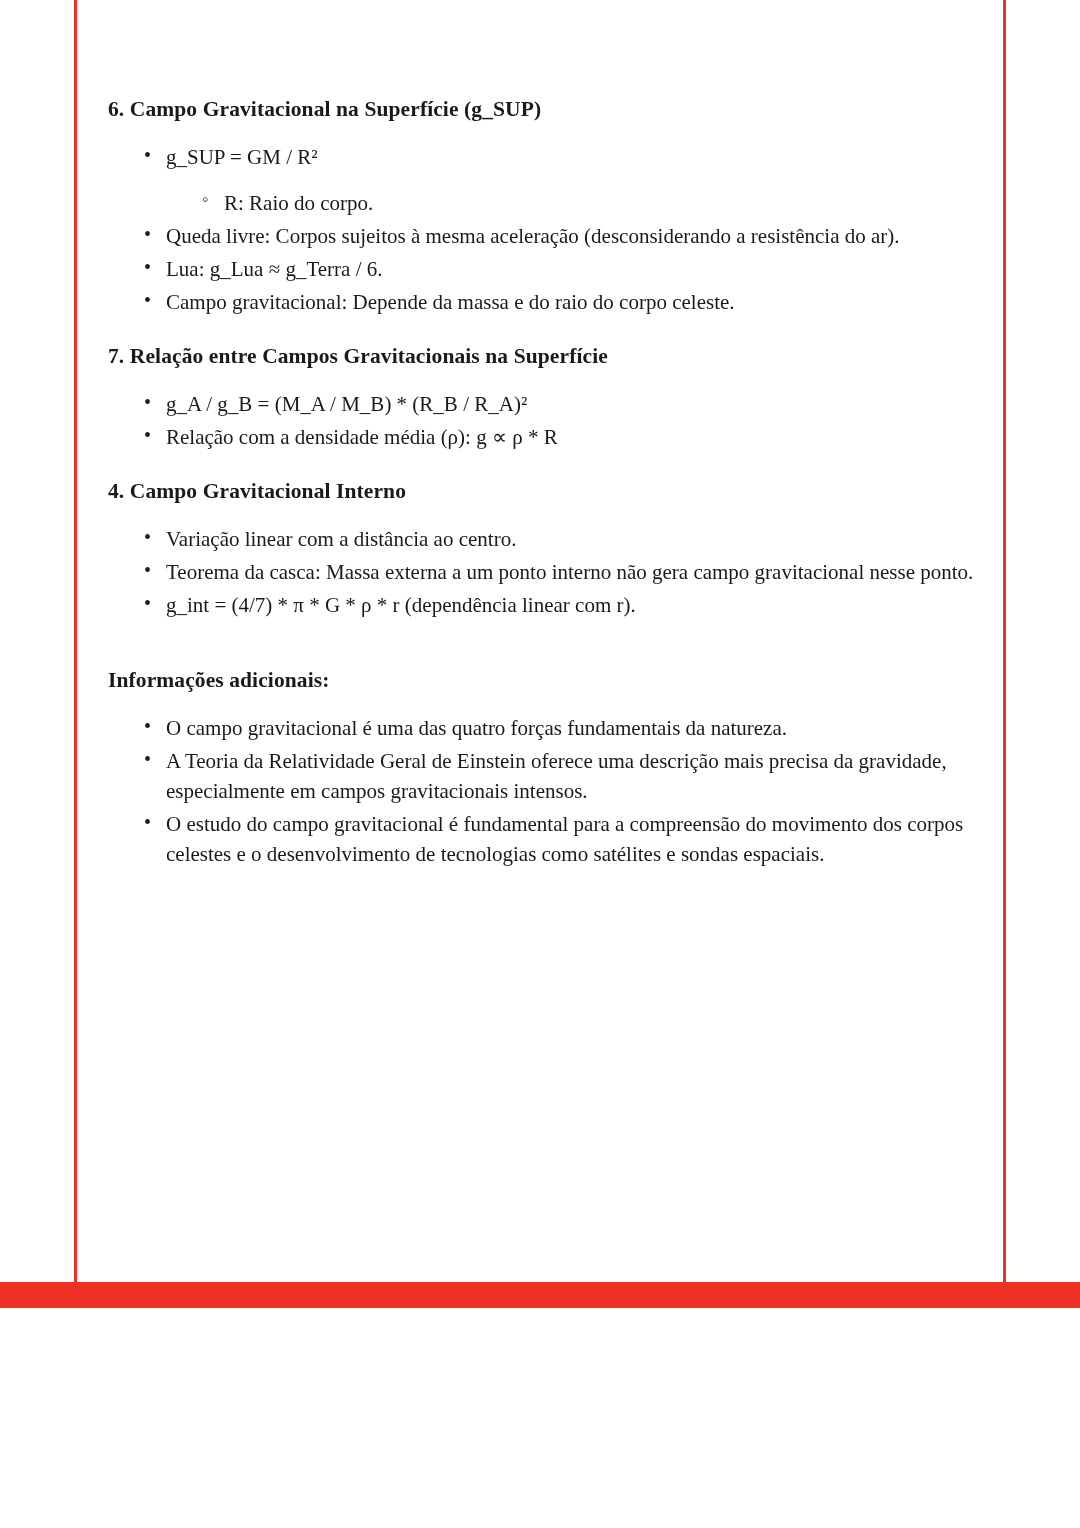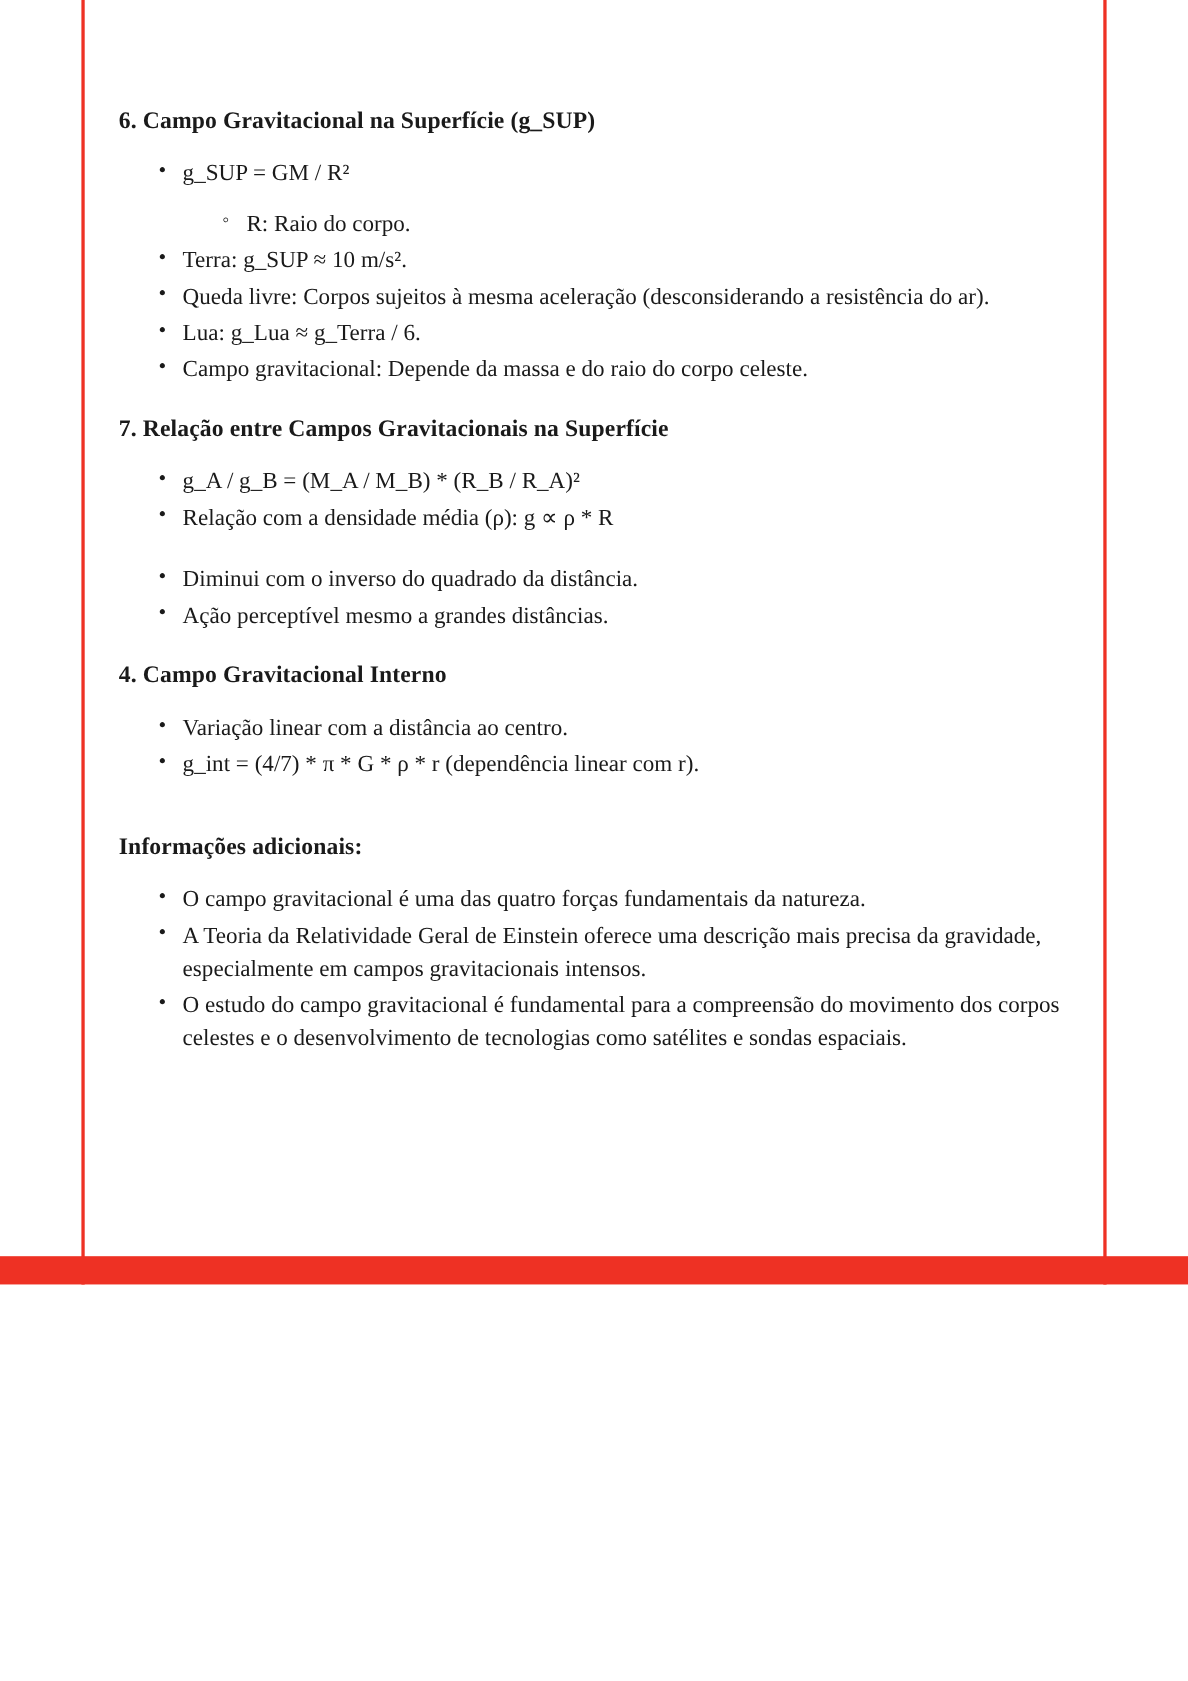--- a/index.html
+++ b/index.html
@@ -3,21 +3,21 @@
 <meta charset="utf-8">
 <style>
   html, body {
     margin: 0;
     padding: 0;
     background: #ffffff;
   }
   .page {
     position: relative;
     width: 1080px;
-    height: 1168px;
+    height: 1308px;
     background: #ffffff;
     font-family: "Liberation Serif", serif;
     color: #1a1a1a;
     overflow: hidden;
     box-sizing: border-box;
   }
   
   .frame-left {
     position: absolute;
     left: 74px;
@@ -122,46 +122,42 @@
 
     <div class="block">
       <h2 class="section-title">6. Campo Gravitacional na Superfície (g_SUP)</h2>
       <ul class="bullets">
         <li>
           <span>g_SUP = GM / R²</span>
           <ul class="sub">
             <li>R: Raio do corpo.</li>
           </ul>
         </li>
-        <li>Terra: g_SUP ≈ 10 m/s².</li>
         <li>Queda livre: Corpos sujeitos à mesma aceleração (desconsiderando a resistência do ar).</li>
         <li>Lua: g_Lua ≈ g_Terra / 6.</li>
         <li>Campo gravitacional: Depende da massa e do raio do corpo celeste.</li>
       </ul>
     </div>
 
     <div class="block">
       <h2 class="section-title">7. Relação entre Campos Gravitacionais na Superfície</h2>
       <ul class="bullets">
         <li>g_A / g_B = (M_A / M_B) * (R_B / R_A)²</li>
         <li>Relação com a densidade média (ρ): g ∝ ρ * R</li>
       </ul>
     </div>
 
     <div class="block">
-      <ul class="bullets">
-        <li>Diminui com o inverso do quadrado da distância.</li>
-        <li>Ação perceptível mesmo a grandes distâncias.</li>
-      </ul>
     </div>
 
     <div class="block">
       <h2 class="section-title">4. Campo Gravitacional Interno</h2>
       <ul class="bullets">
         <li>Variação linear com a distância ao centro.</li>
+        <li>Teorema da casca: Massa externa a um ponto interno não gera campo gravitacional nesse ponto.</li>
         <li>g_int = (4/7) * π * G * ρ * r (dependência linear com r).</li>
       </ul>
     </div>
 
     <div class="block block-last">
       <h2 class="section-title">Informações adicionais:</h2>
       <ul class="bullets">
         <li>O campo gravitacional é uma das quatro forças fundamentais da natureza.</li>
         <li>A Teoria da Relatividade Geral de Einstein oferece uma descrição mais precisa da gravidade, especialmente em campos gravitacionais intensos.</li>
         <li>O estudo do campo gravitacional é fundamental para a compreensão do movimento dos corpos celestes e o desenvolvimento de tecnologias como satélites e sondas espaciais.</li>

